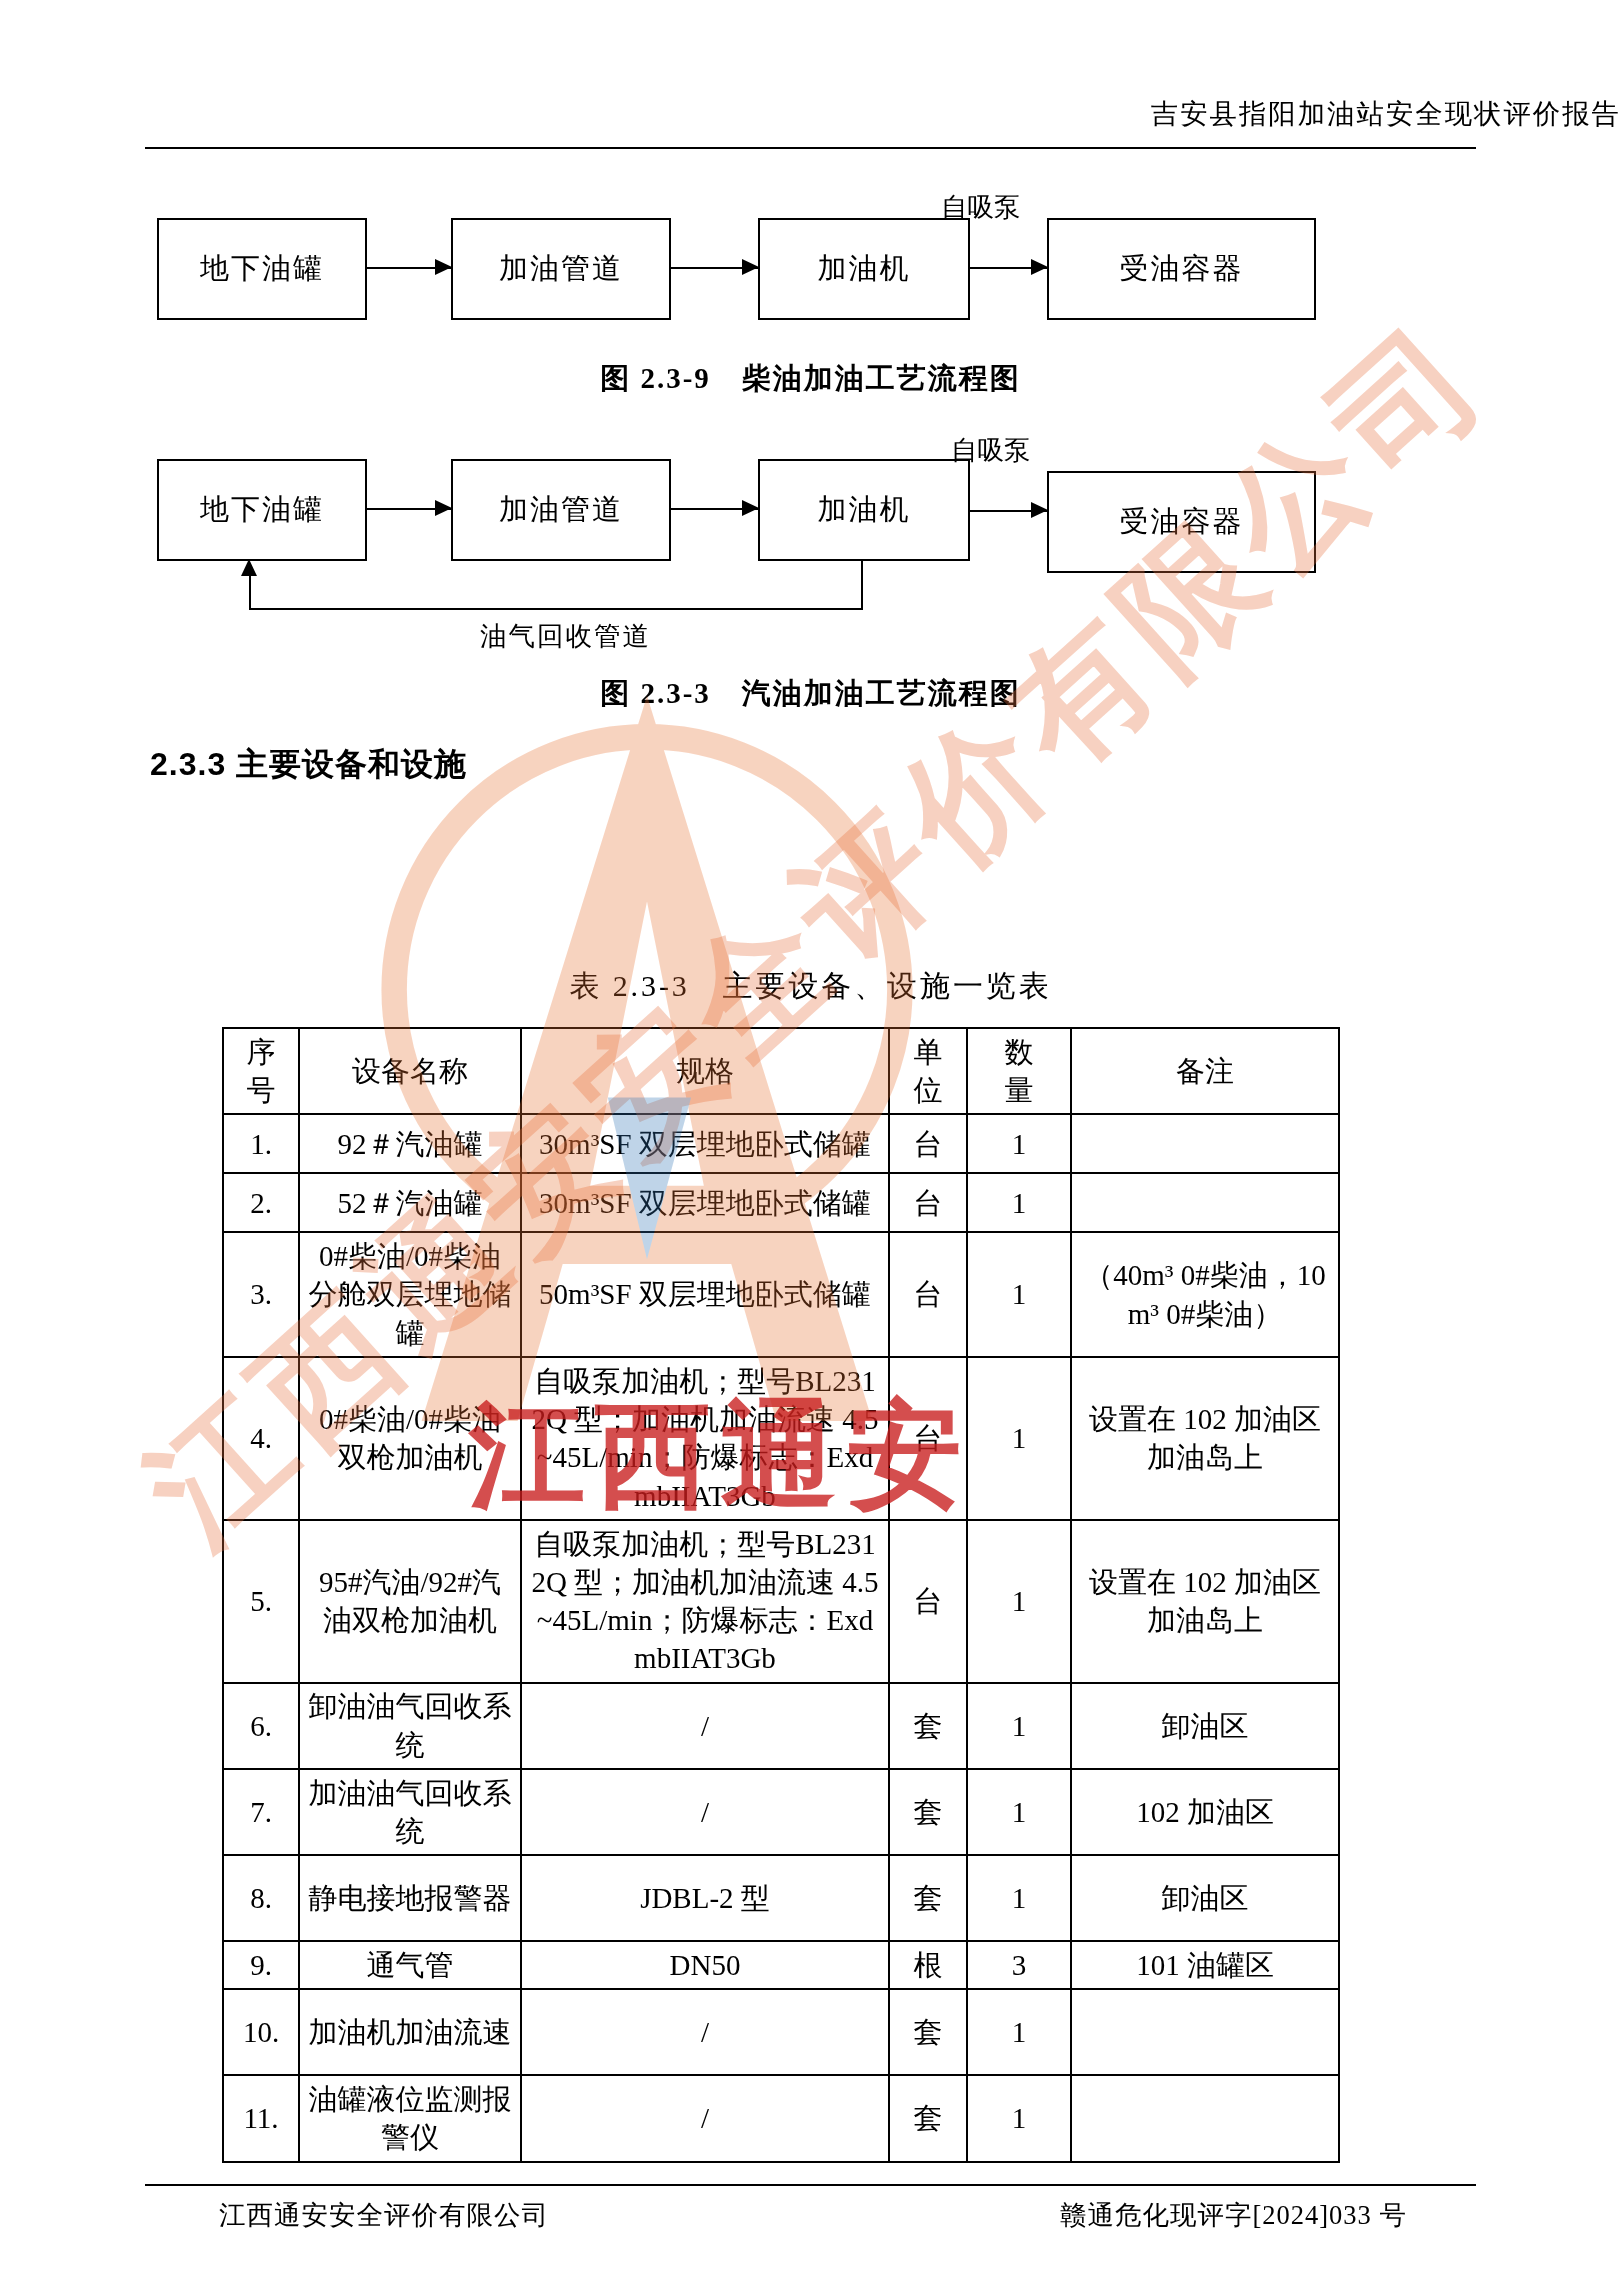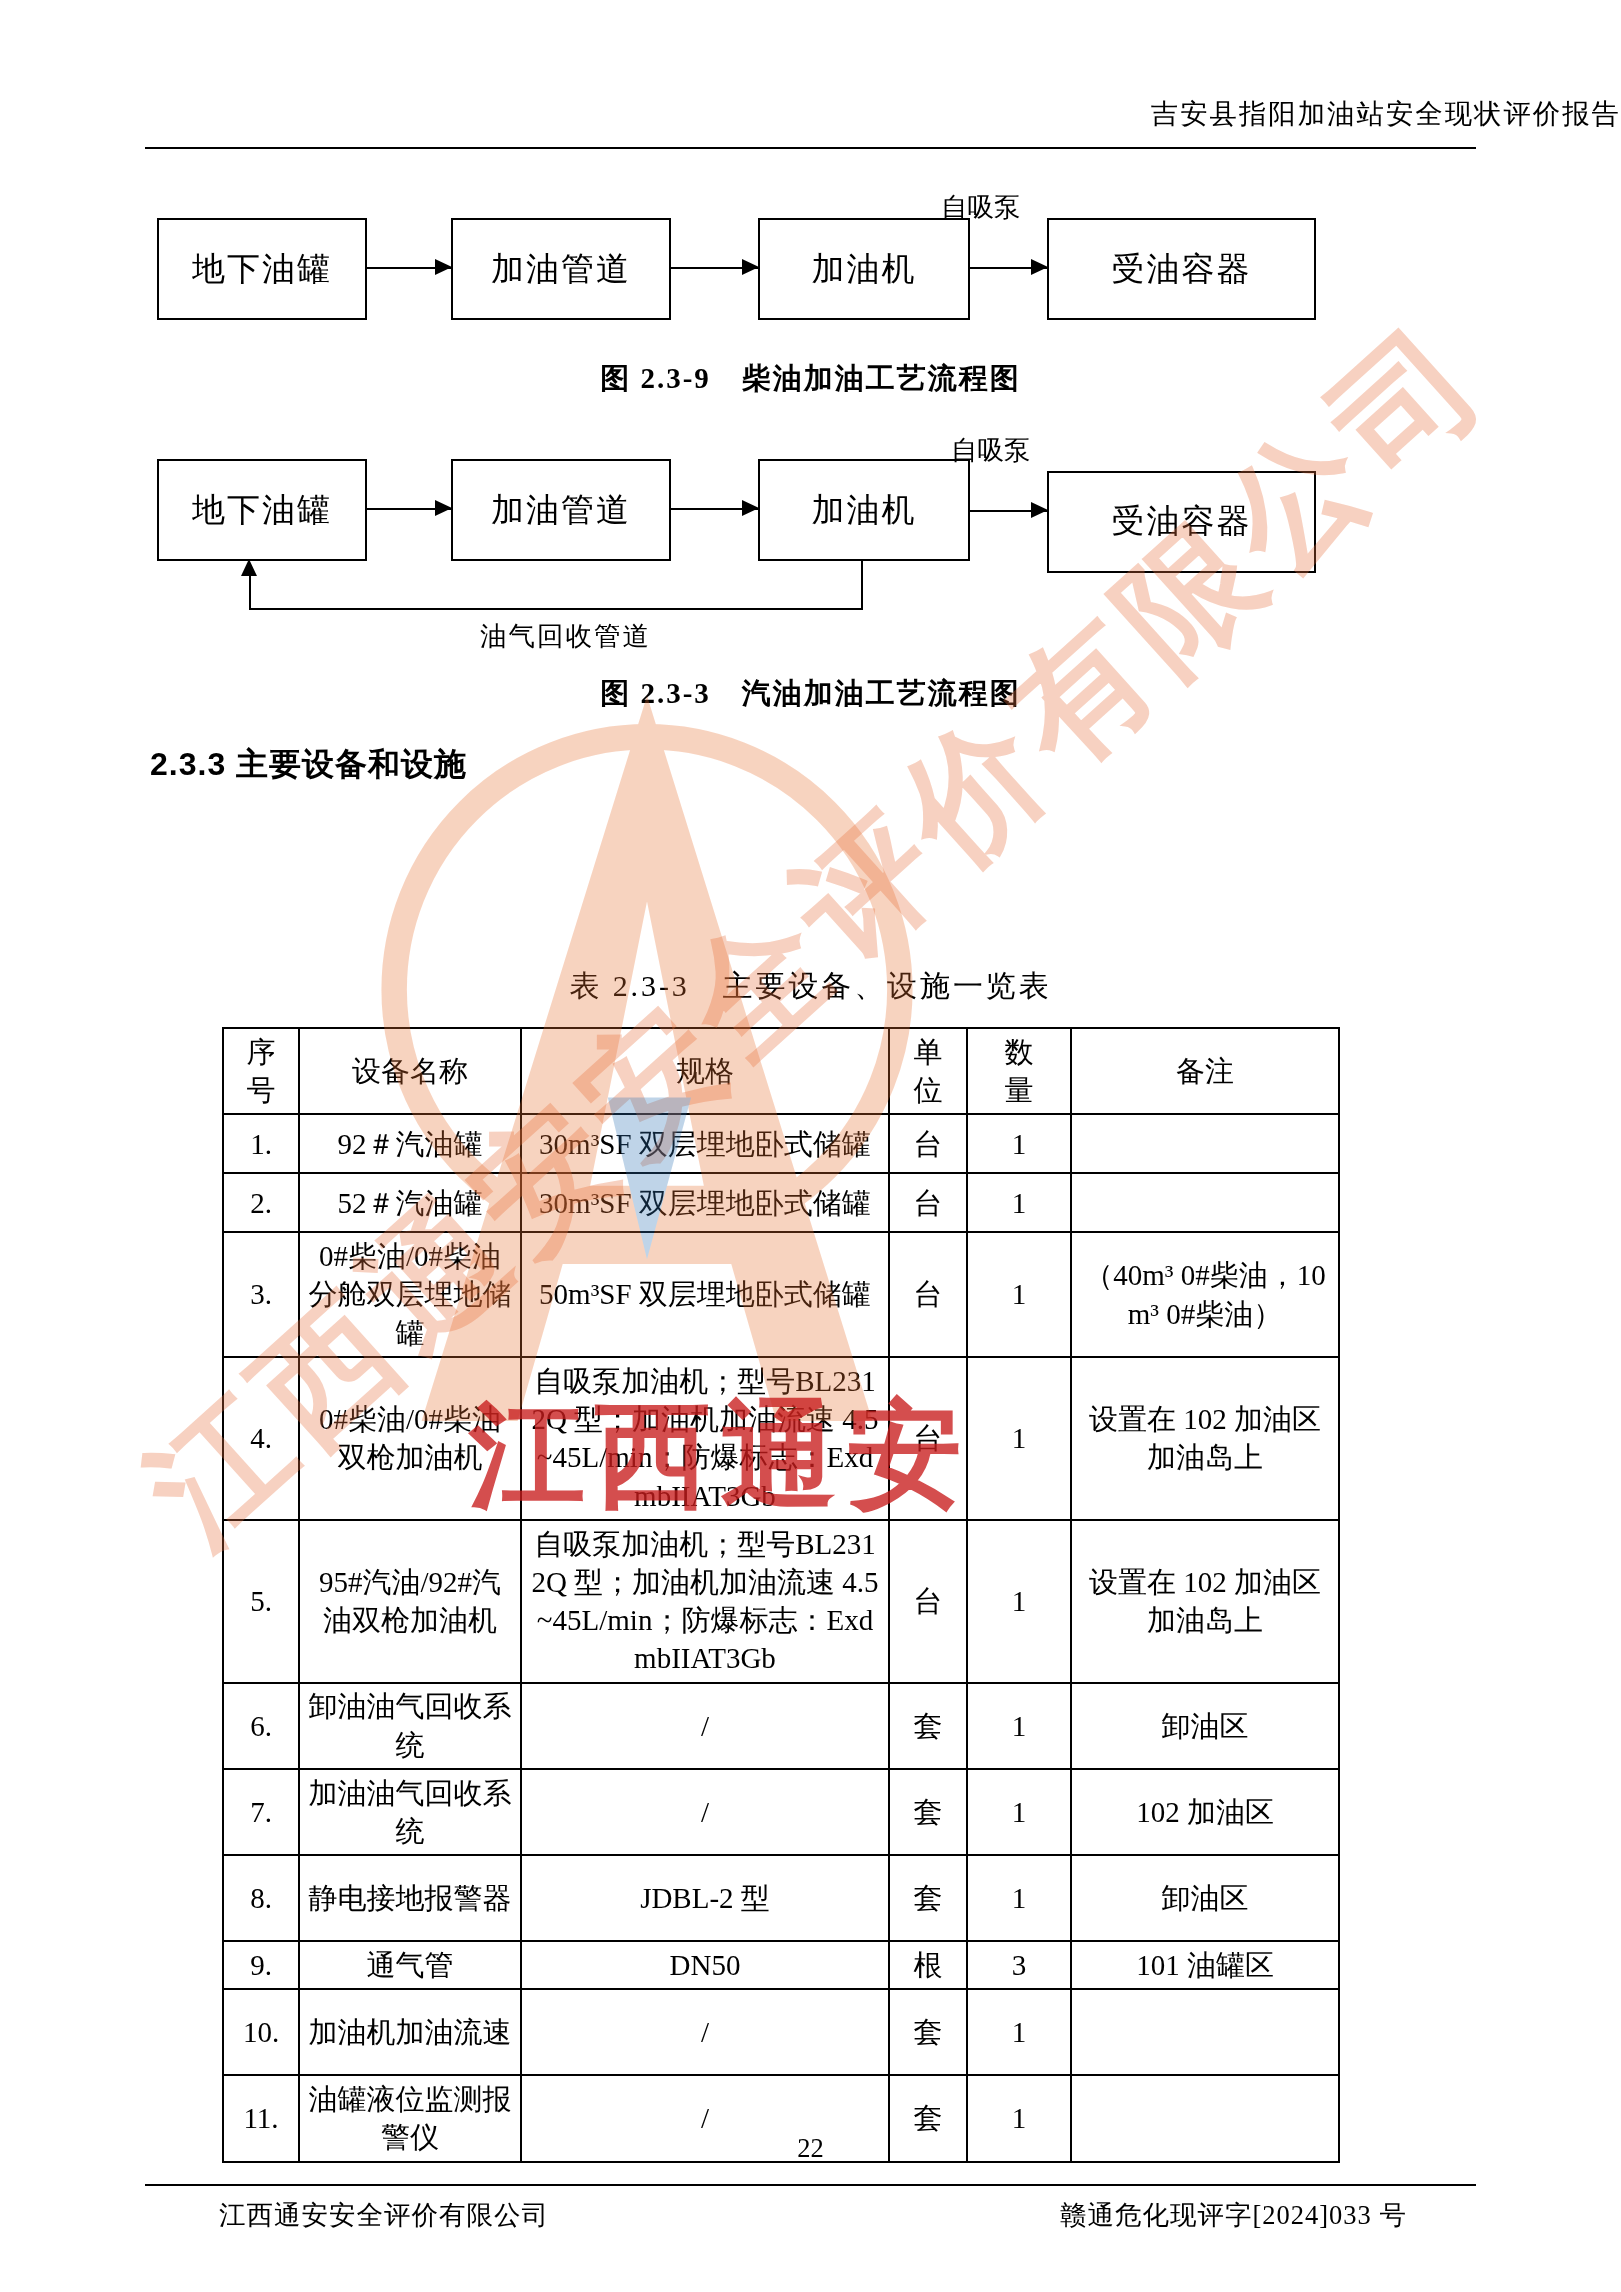--- a/index.html
+++ b/index.html
@@ -11,21 +11,21 @@
   .content{position:absolute;inset:0;z-index:1;}
 
   
   .header-title{position:absolute;top:96px;left:0;width:100%;text-align:right;font-size:27.4px;letter-spacing:2px;}
   .header-rule{position:absolute;top:147px;left:145px;width:1331px;height:2px;background:#000;}
 
   
   .diagram{position:absolute;left:157px;width:1157px;}
   #diagram1{top:218px;height:118px;}
   #diagram2{top:459px;height:235px;}
-  .fbox{position:absolute;top:0;height:98px;border:2px solid #000;display:flex;align-items:center;justify-content:center;font-size:33px;letter-spacing:2px;}
+  .fbox{position:absolute;top:0;height:98px;border:2px solid #000;display:flex;align-items:center;justify-content:center;font-size:29px;letter-spacing:2px;}
   .harrow{position:absolute;top:49px;height:2px;background:#000;}
   .harrow::after{content:"";position:absolute;right:-1px;top:-7.8px;width:0;height:0;
     border-left:17.6px solid #000;border-top:8.8px solid transparent;border-bottom:8.8px solid transparent;}
   .pump-label{position:absolute;font-size:26.5px;}
   .vline{position:absolute;width:2px;background:#000;}
   .hline{position:absolute;height:2px;background:#000;}
   .uparrow::before{content:"";position:absolute;top:-16.7px;left:-7.8px;width:0;height:0;
     border-left:8.8px solid transparent;border-right:8.8px solid transparent;border-bottom:17.6px solid #000;}
   .recovery-label{position:absolute;top:159px;left:323px;font-size:26.5px;letter-spacing:2px;}
   .figcaption{position:absolute;left:0;width:100%;text-align:center;font-size:29px;font-weight:bold;letter-spacing:2px;}
@@ -203,21 +203,20 @@
         <td>11.</td>
         <td>油罐液位监测报警仪</td>
         <td>/</td>
         <td>套</td>
         <td>1</td>
         <td></td>
       </tr>
     </tbody>
   </table>
 
-  <div class="page-number">22</div>
   <div class="footer-rule"></div>
   <div class="footer-row">
     <span>江西通安安全评价有限公司</span>
     <span>赣通危化现评字[2024]033 号</span>
   </div>
 </div>
 
 <div class="wm-layer">
   <div class="wm-diagonal">江西通安安全评价有限公司</div>
   <svg class="wm-logo" width="686" height="843" viewBox="0 0 700 860">

